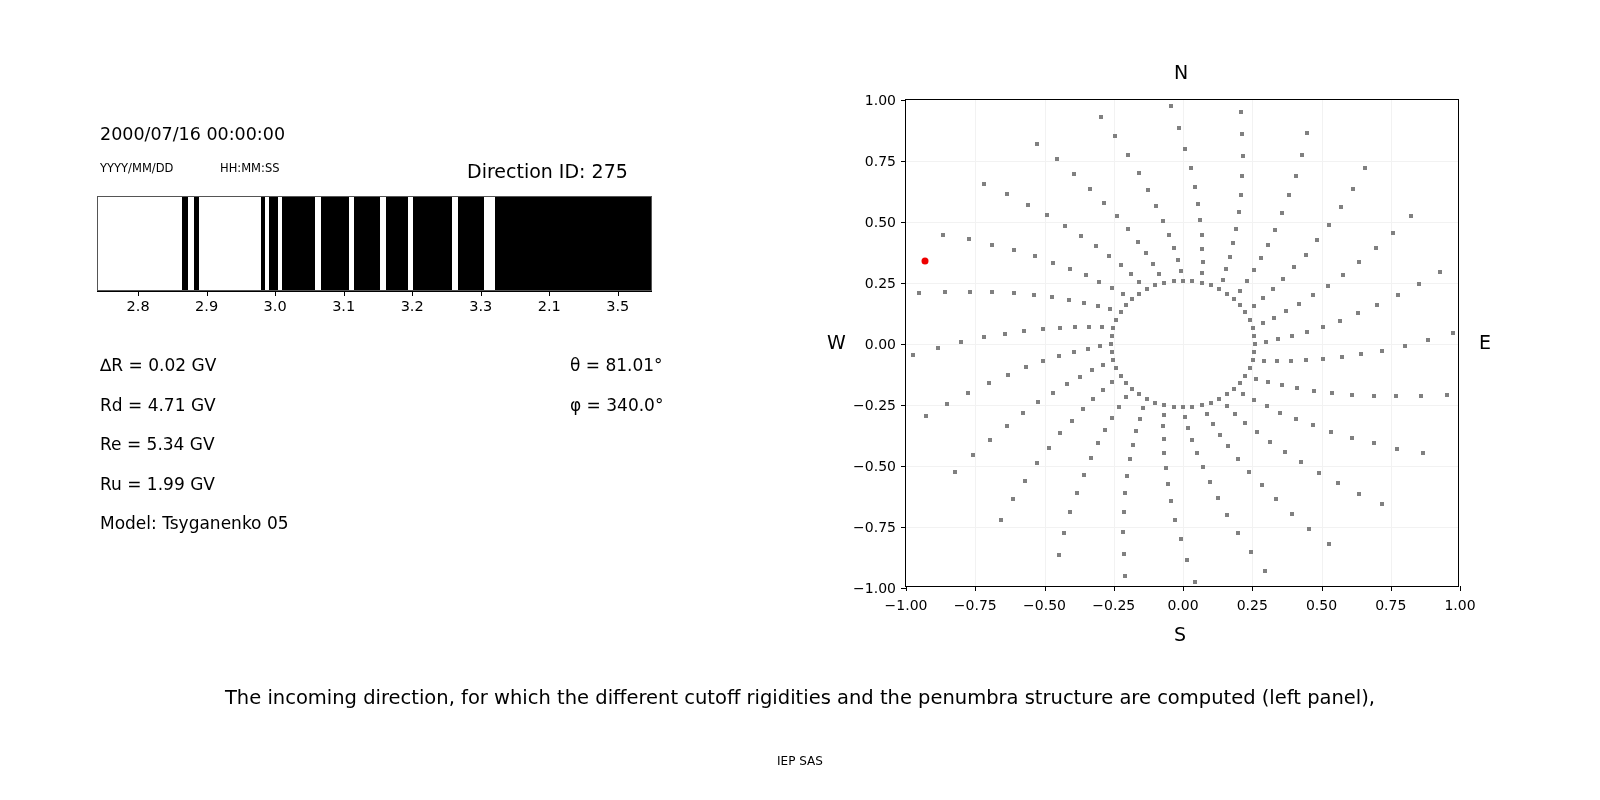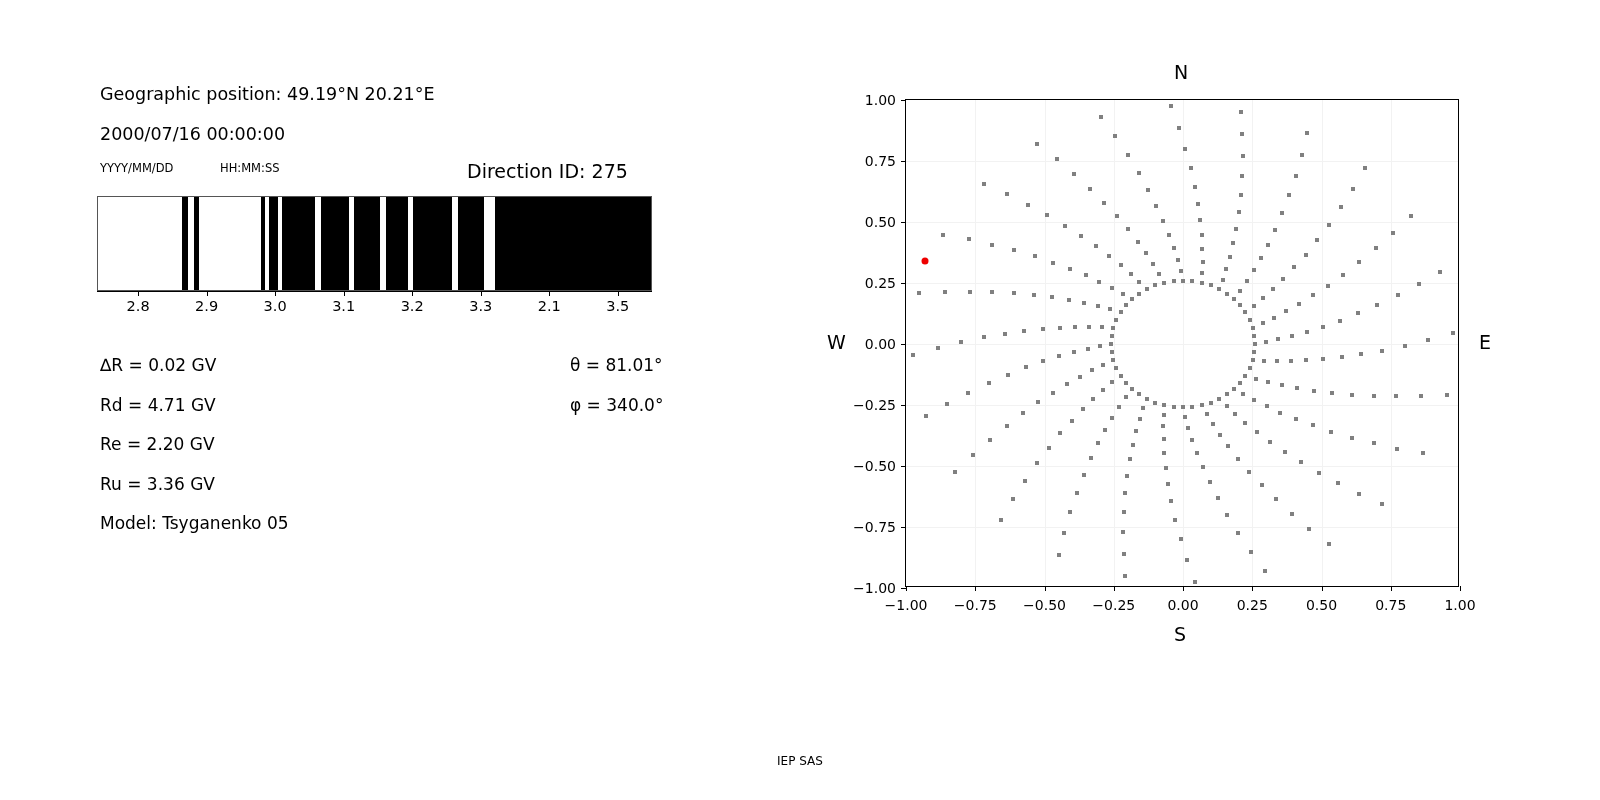--- a/index.html
+++ b/index.html
@@ -70,21 +70,20 @@
   
   #caption{left:0;top:682px;width:1600px;text-align:center;
            font-size:19.5px;line-height:32px;}
   #footer{left:0;top:754px;width:1600px;text-align:center;font-size:12px;}
 </style>
 </head>
 <body>
 
 <div class="abs" id="left-panel">
 
-  <div class="abs hdr-geo">Geographic position: 49.19°N 20.21°E</div>
   <div class="abs hdr-date">2000/07/16 00:00:00</div>
   <div class="abs hdr-fmt-date">YYYY/MM/DD</div>
   <div class="abs hdr-fmt-time">HH:MM:SS</div>
   <div class="abs hdr-dirid">Direction ID: 275</div>
 
   <div class="abs" id="penumbra-bar">
       <div class="band" style="left: 84.2778px; width: 6.16667px;"></div>
       <div class="band" style="left: 95.9259px; width: 4.7963px;"></div>
       <div class="band" style="left: 163.074px; width: 4.11111px;"></div>
       <div class="band" style="left: 171.296px; width: 8.22222px;"></div>
@@ -111,22 +110,22 @@
       <div class="ticklabel" style="left: 383.704px;">3.3</div>
       <div class="tick" style="left: 452.222px;"></div>
       <div class="ticklabel" style="left: 452.222px;">2.1</div>
       <div class="tick" style="left: 520.741px;"></div>
       <div class="ticklabel" style="left: 520.741px;">3.5</div>
     </div>
 
   <div class="abs" id="params" style="left:100px;top:355px;width:560px;height:180px;">
       <div class="param" style="left: 0px; top: 0px;">∆R = 0.02 GV</div>
       <div class="param" style="left: 0px; top: 39.5px;">Rd = 4.71 GV</div>
-      <div class="param" style="left: 0px; top: 79px;">Re = 2.20 GV</div>
-      <div class="param" style="left: 0px; top: 118.5px;">Ru = 3.36 GV</div>
+      <div class="param" style="left: 0px; top: 79px;">Re = 5.34 GV</div>
+      <div class="param" style="left: 0px; top: 118.5px;">Ru = 1.99 GV</div>
       <div class="param" style="left: 0px; top: 158px;">Model: Tsyganenko 05</div>
       <div class="param-r" style="left: 470px; top: 0px;">θ = 81.01°</div>
       <div class="param-r" style="left: 470px; top: 39.5px;">φ = 340.0°</div>
     </div>
 </div>
 
 <div class="abs" id="right-panel">
   <div class="abs" id="polar-frame">
       <div class="gridline v" style="left: 69.25px;"></div>
       <div class="gridline v" style="left: 138.5px;"></div>
@@ -516,14 +515,15 @@
       <div class="pt" style="left: 267.6px; top: 181.103px; background: rgb(128, 128, 128);"></div>
       <div class="pt red" style="left: 19.39px; top: 161.04px; background: rgb(238, 0, 0);"></div>
     </div>
   <div class="abs compass" id="compass-n" style="left: 414px; top: 61px;">N</div>
   <div class="abs compass" id="compass-s" style="left: 414px; top: 623px;">S</div>
   <div class="abs compass" id="compass-e" style="left: 719px; top: 331px;">E</div>
   <div class="abs compass" id="compass-w" style="left: 67px; top: 331px;">W</div>
 </div>
 
 <div class="abs" id="caption">
+  <div>The incoming direction, for which the different cutoff rigidities and the penumbra structure are computed (left panel),</div>
 </div>
 <div class="abs" id="footer">IEP SAS</div>
 
 </body></html>

